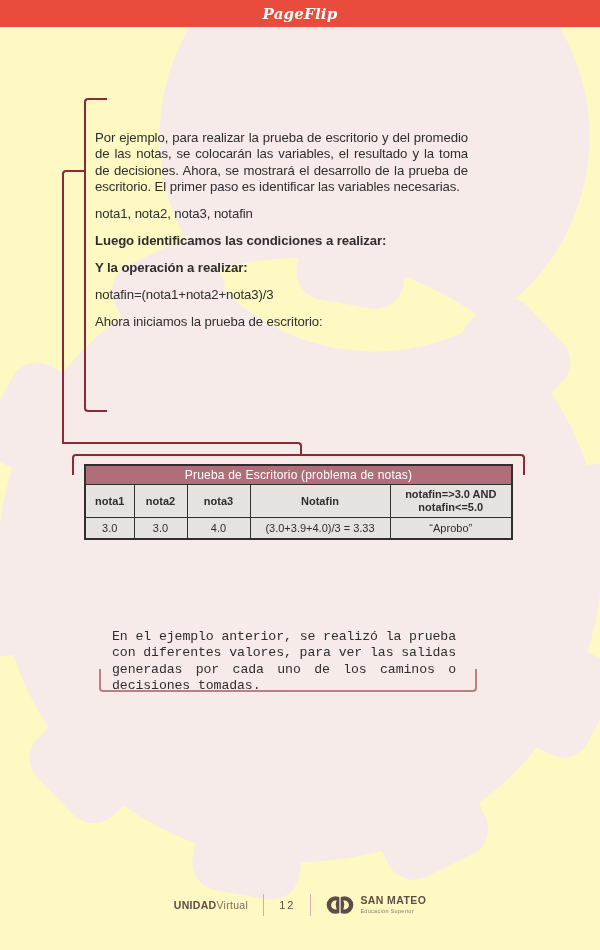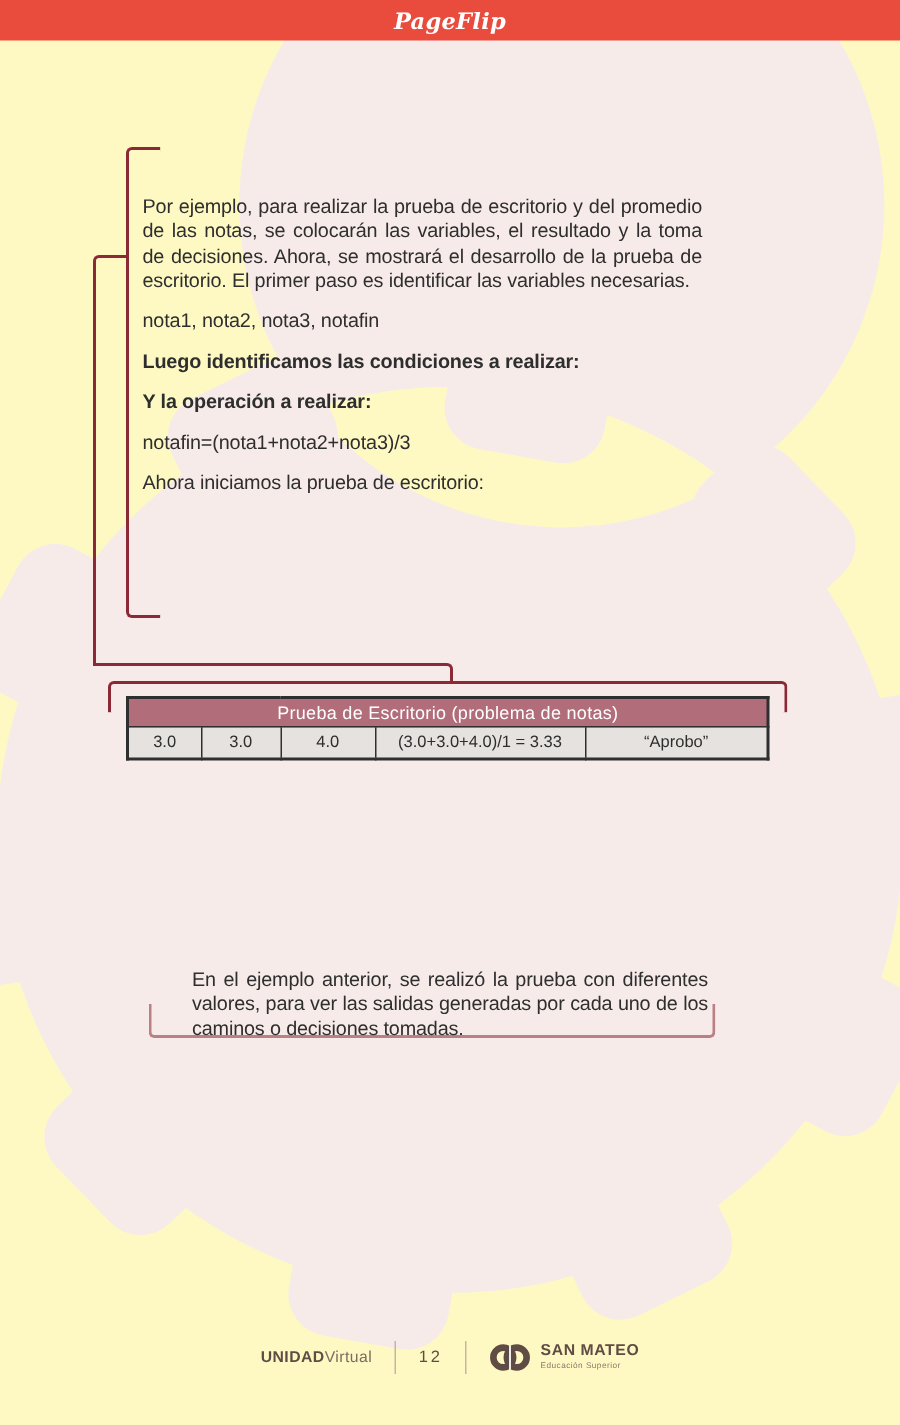--- a/index.html
+++ b/index.html
@@ -46,21 +46,21 @@
   
   .text-block{
     position:absolute;left:95px;top:130px;width:373px;z-index:3;
     font-size:13.2px;line-height:16.3px;letter-spacing:-0.1px;
   }
   .text-block p{margin:0 0 10.7px 0;}
   .justify{text-align:justify;}
   .bold{font-weight:bold;}
   .closing{
     position:absolute;left:112px;top:629px;width:344px;z-index:3;
-    font-size:13.2px;line-height:16.3px;letter-spacing:-0.1px;text-align:justify;margin:16px;
+    font-size:13.2px;line-height:16.3px;letter-spacing:-0.1px;text-align:justify;margin:0;font-family:Liberation Mono, monospace;
   }
   
   .desk-table{
     position:absolute;left:84px;top:464px;width:429px;z-index:3;
     border-collapse:collapse;table-layout:fixed;border:2px solid #2f2f2f;
   }
   .desk-table th,.desk-table td{
     border:1px solid #2f2f2f;background:#e6e2df;text-align:center;vertical-align:middle;
   }
   .title-row th{
@@ -130,27 +130,34 @@
       <col class="col-n1">
         <col class="col-n2">
         <col class="col-n3">
         <col class="col-nf">
         <col class="col-cond">
     </colgroup>
     <thead>
       <tr class="title-row">
         <th colspan="5">Prueba de Escritorio (problema de notas)</th>
       </tr>
+      <tr class="head-row">
+        <th>nota1</th>
+        <th>nota2</th>
+        <th>nota3</th>
+        <th>Notafin</th>
+        <th>notafin=&gt;3.0 AND notafin&lt;=5.0</th>
+      </tr>
     </thead>
     <tbody>
       <tr>
         <td>3.0</td>
         <td>3.0</td>
         <td>4.0</td>
-        <td>(3.0+3.0+4.0)/1 = 3.33</td>
+        <td>(3.0+3.9+4.0)/3 = 3.33</td>
         <td>“Aprobo”</td>
       </tr>
     </tbody>
   </table>
 
   <p class="closing">En el ejemplo anterior, se realizó la prueba con diferentes valores, para ver las salidas generadas por cada uno de los caminos o decisiones tomadas.</p>
 
   <footer class="footer">
     <span class="brand">
       <span class="b">UNIDAD</span><span class="l">Virtual</span>

